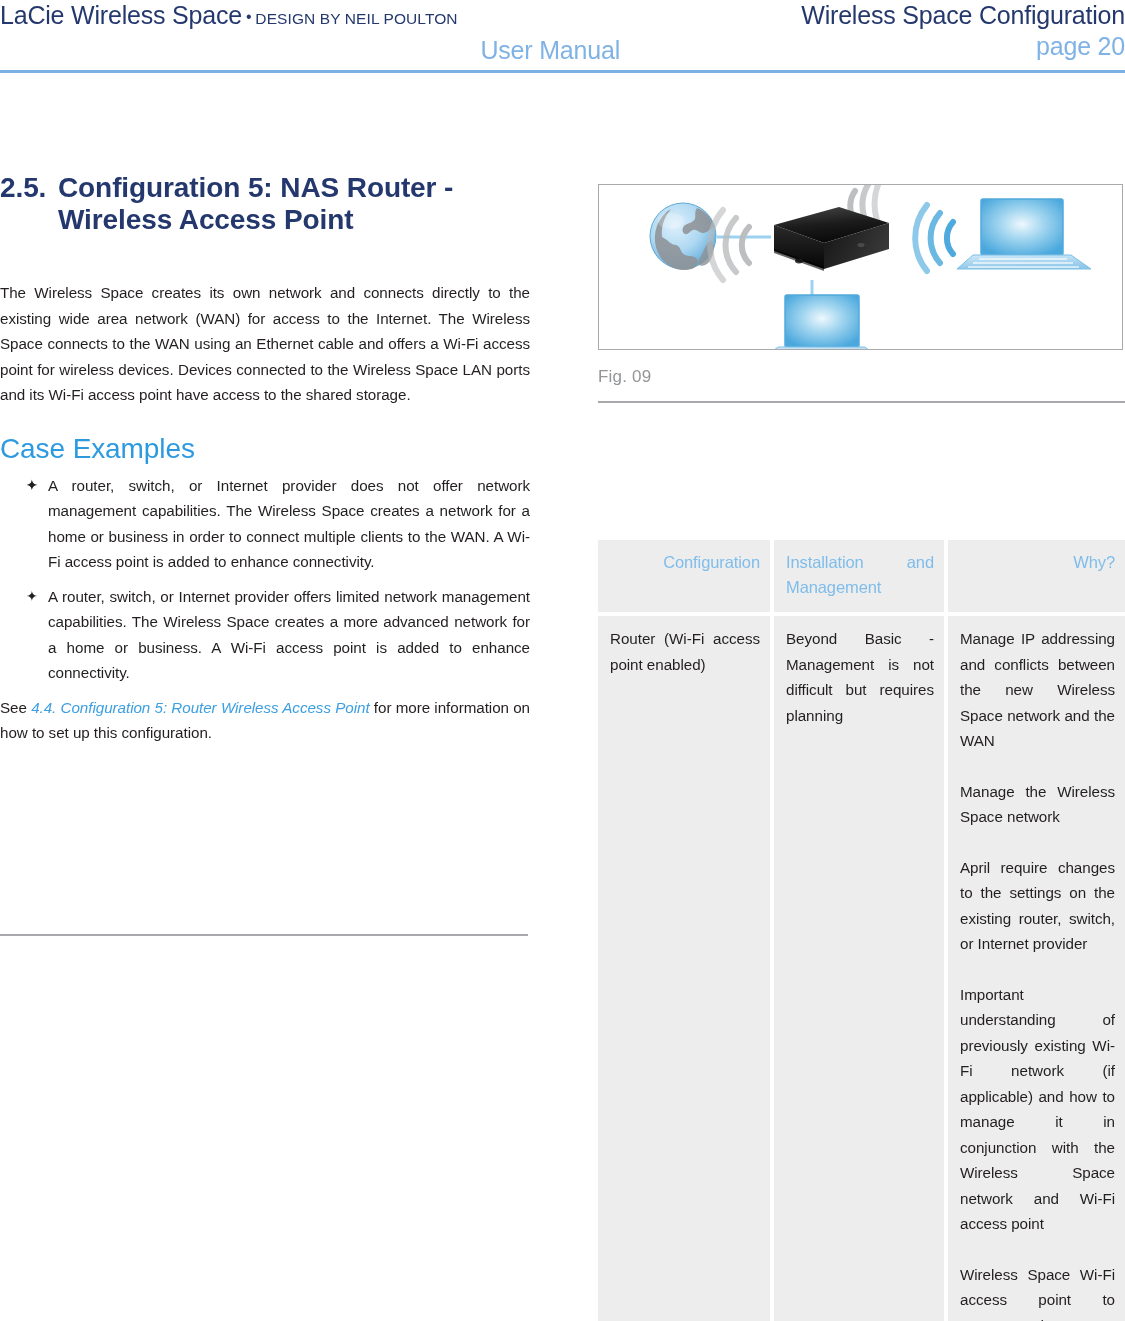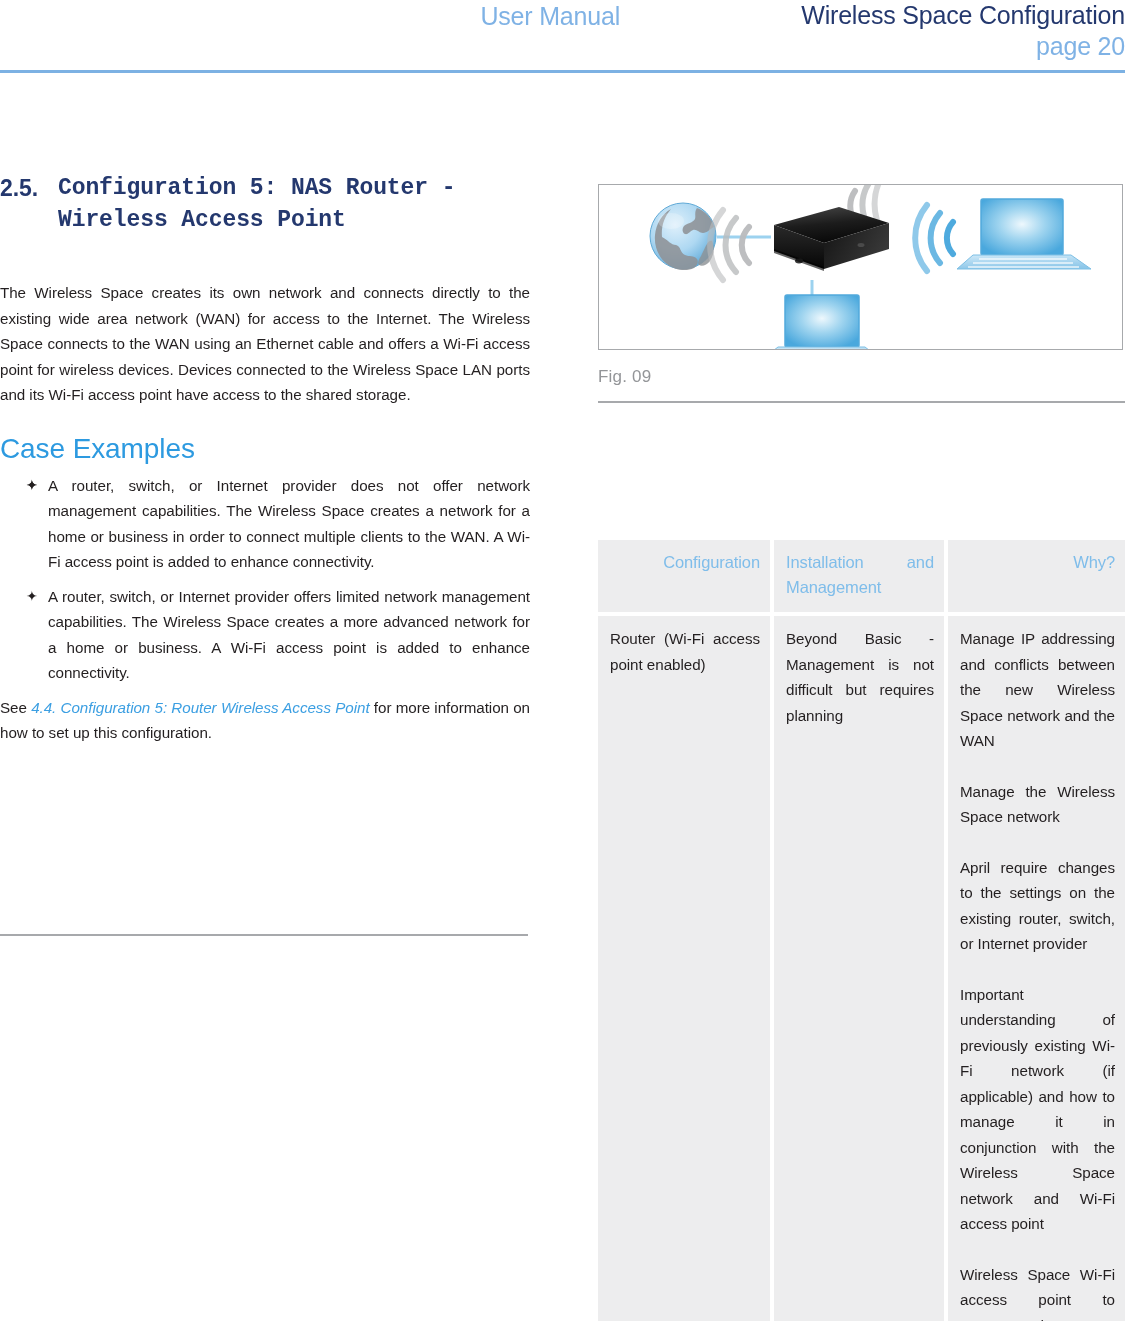--- a/index.html
+++ b/index.html
@@ -83,34 +83,33 @@
 
   
   .col-left {
     position: absolute;
     left: 0;
     top: 172px;
     width: 530px;
   }
   h2.section-title {
     margin: 0;
-    font-size: 23px;
+    font-size: 28px;
     line-height: 32px;
     font-weight: bold;
     color: #24386e;
     letter-spacing: -0.1px;
     display: flex;
   }
   .sec-num {
     width: 58px;
     flex: 0 0 58px;
   }
   .sec-text {
     flex: 1 1 auto;
-    font-family: Liberation Mono, monospace;
   }
   p.body-text {
     margin: 0;
     font-size: 15.2px;
     line-height: 25.5px;
     text-align: justify;
     color: #231f20;
     letter-spacing: -0.05px;
   }
   .gap-after-title { height: 44px; }
@@ -244,20 +243,23 @@
   .col-w3 { width: 177px; }
 
   
   .diagram-svg { display:block; }
 </style>
 </head>
 <body>
 
 <div class="page-header">
   <div class="hdr-left">
+    <div class="hdr-line1">
+      <span class="hdr-brand">LaCie Wireless Space</span><span class="hdr-dot">•</span><span class="hdr-design">DESIGN BY NEIL POULTON</span>
+    </div>
     <div class="hdr-line2">User Manual</div>
   </div>
   <div class="hdr-right">
     <div class="hdr-line1">Wireless Space Configuration</div>
     <div class="hdr-line2">page 20</div>
   </div>
 </div>
 <div class="header-rule"></div>
 
 <div class="col-left">

